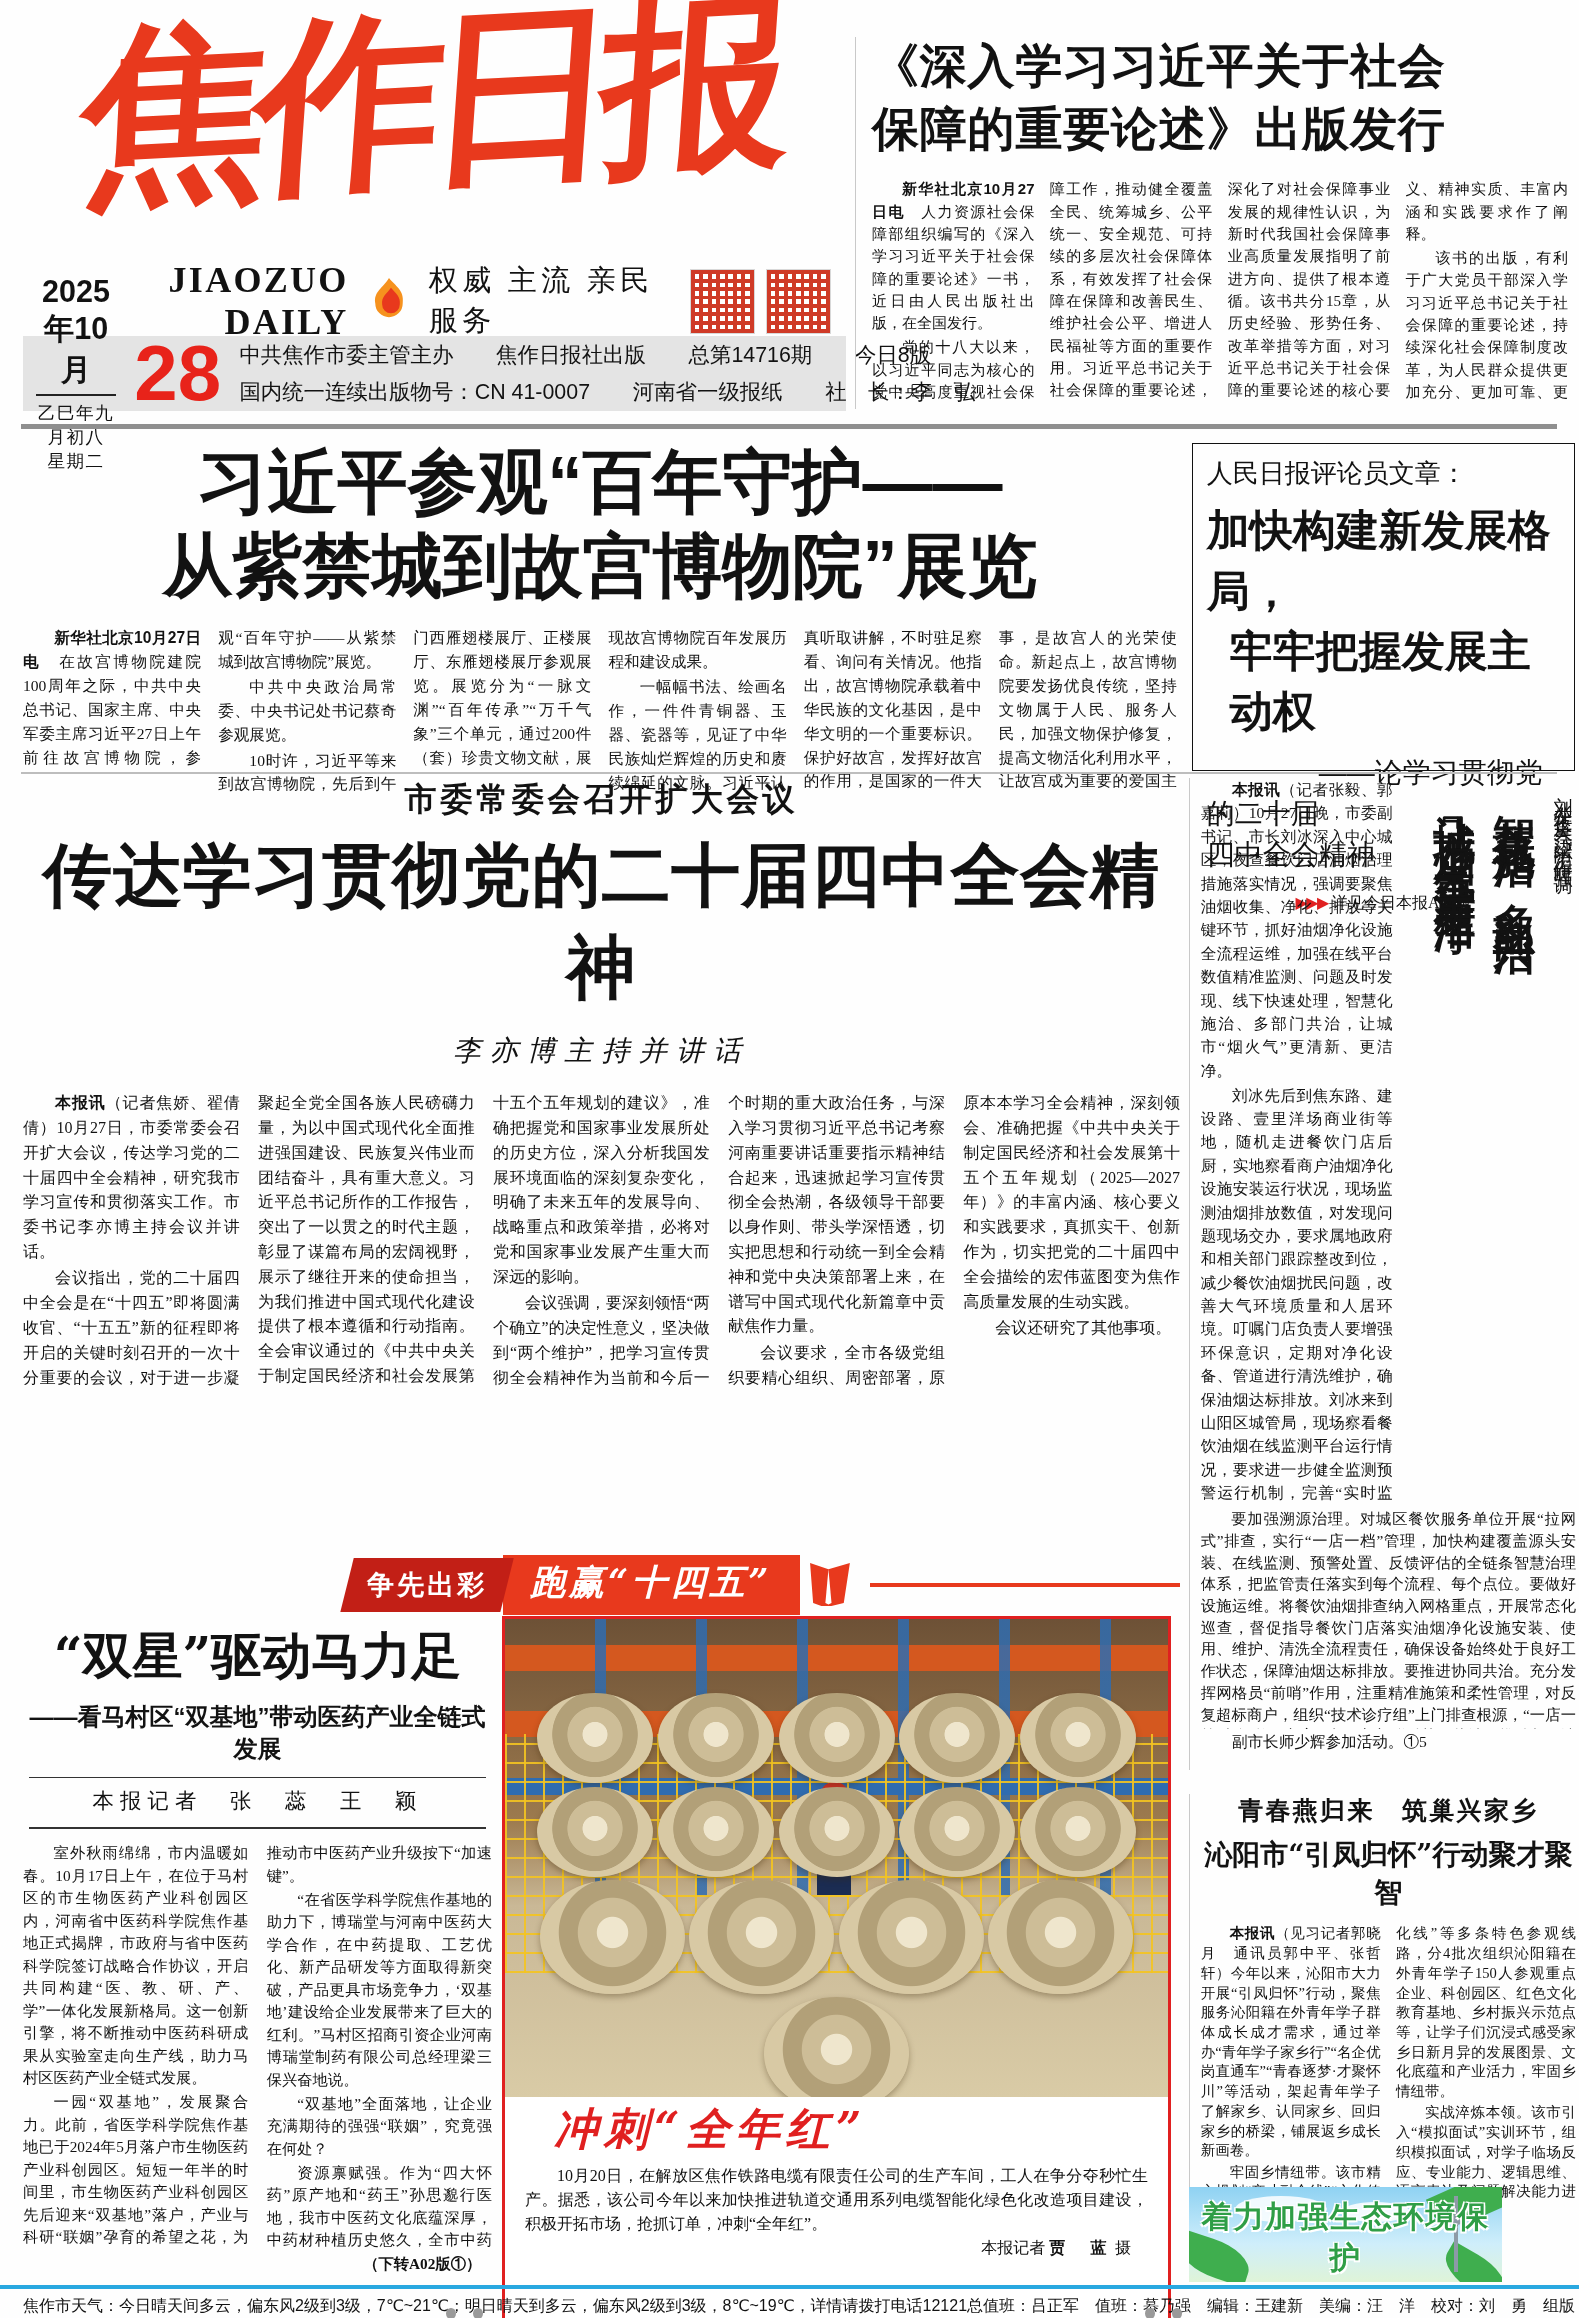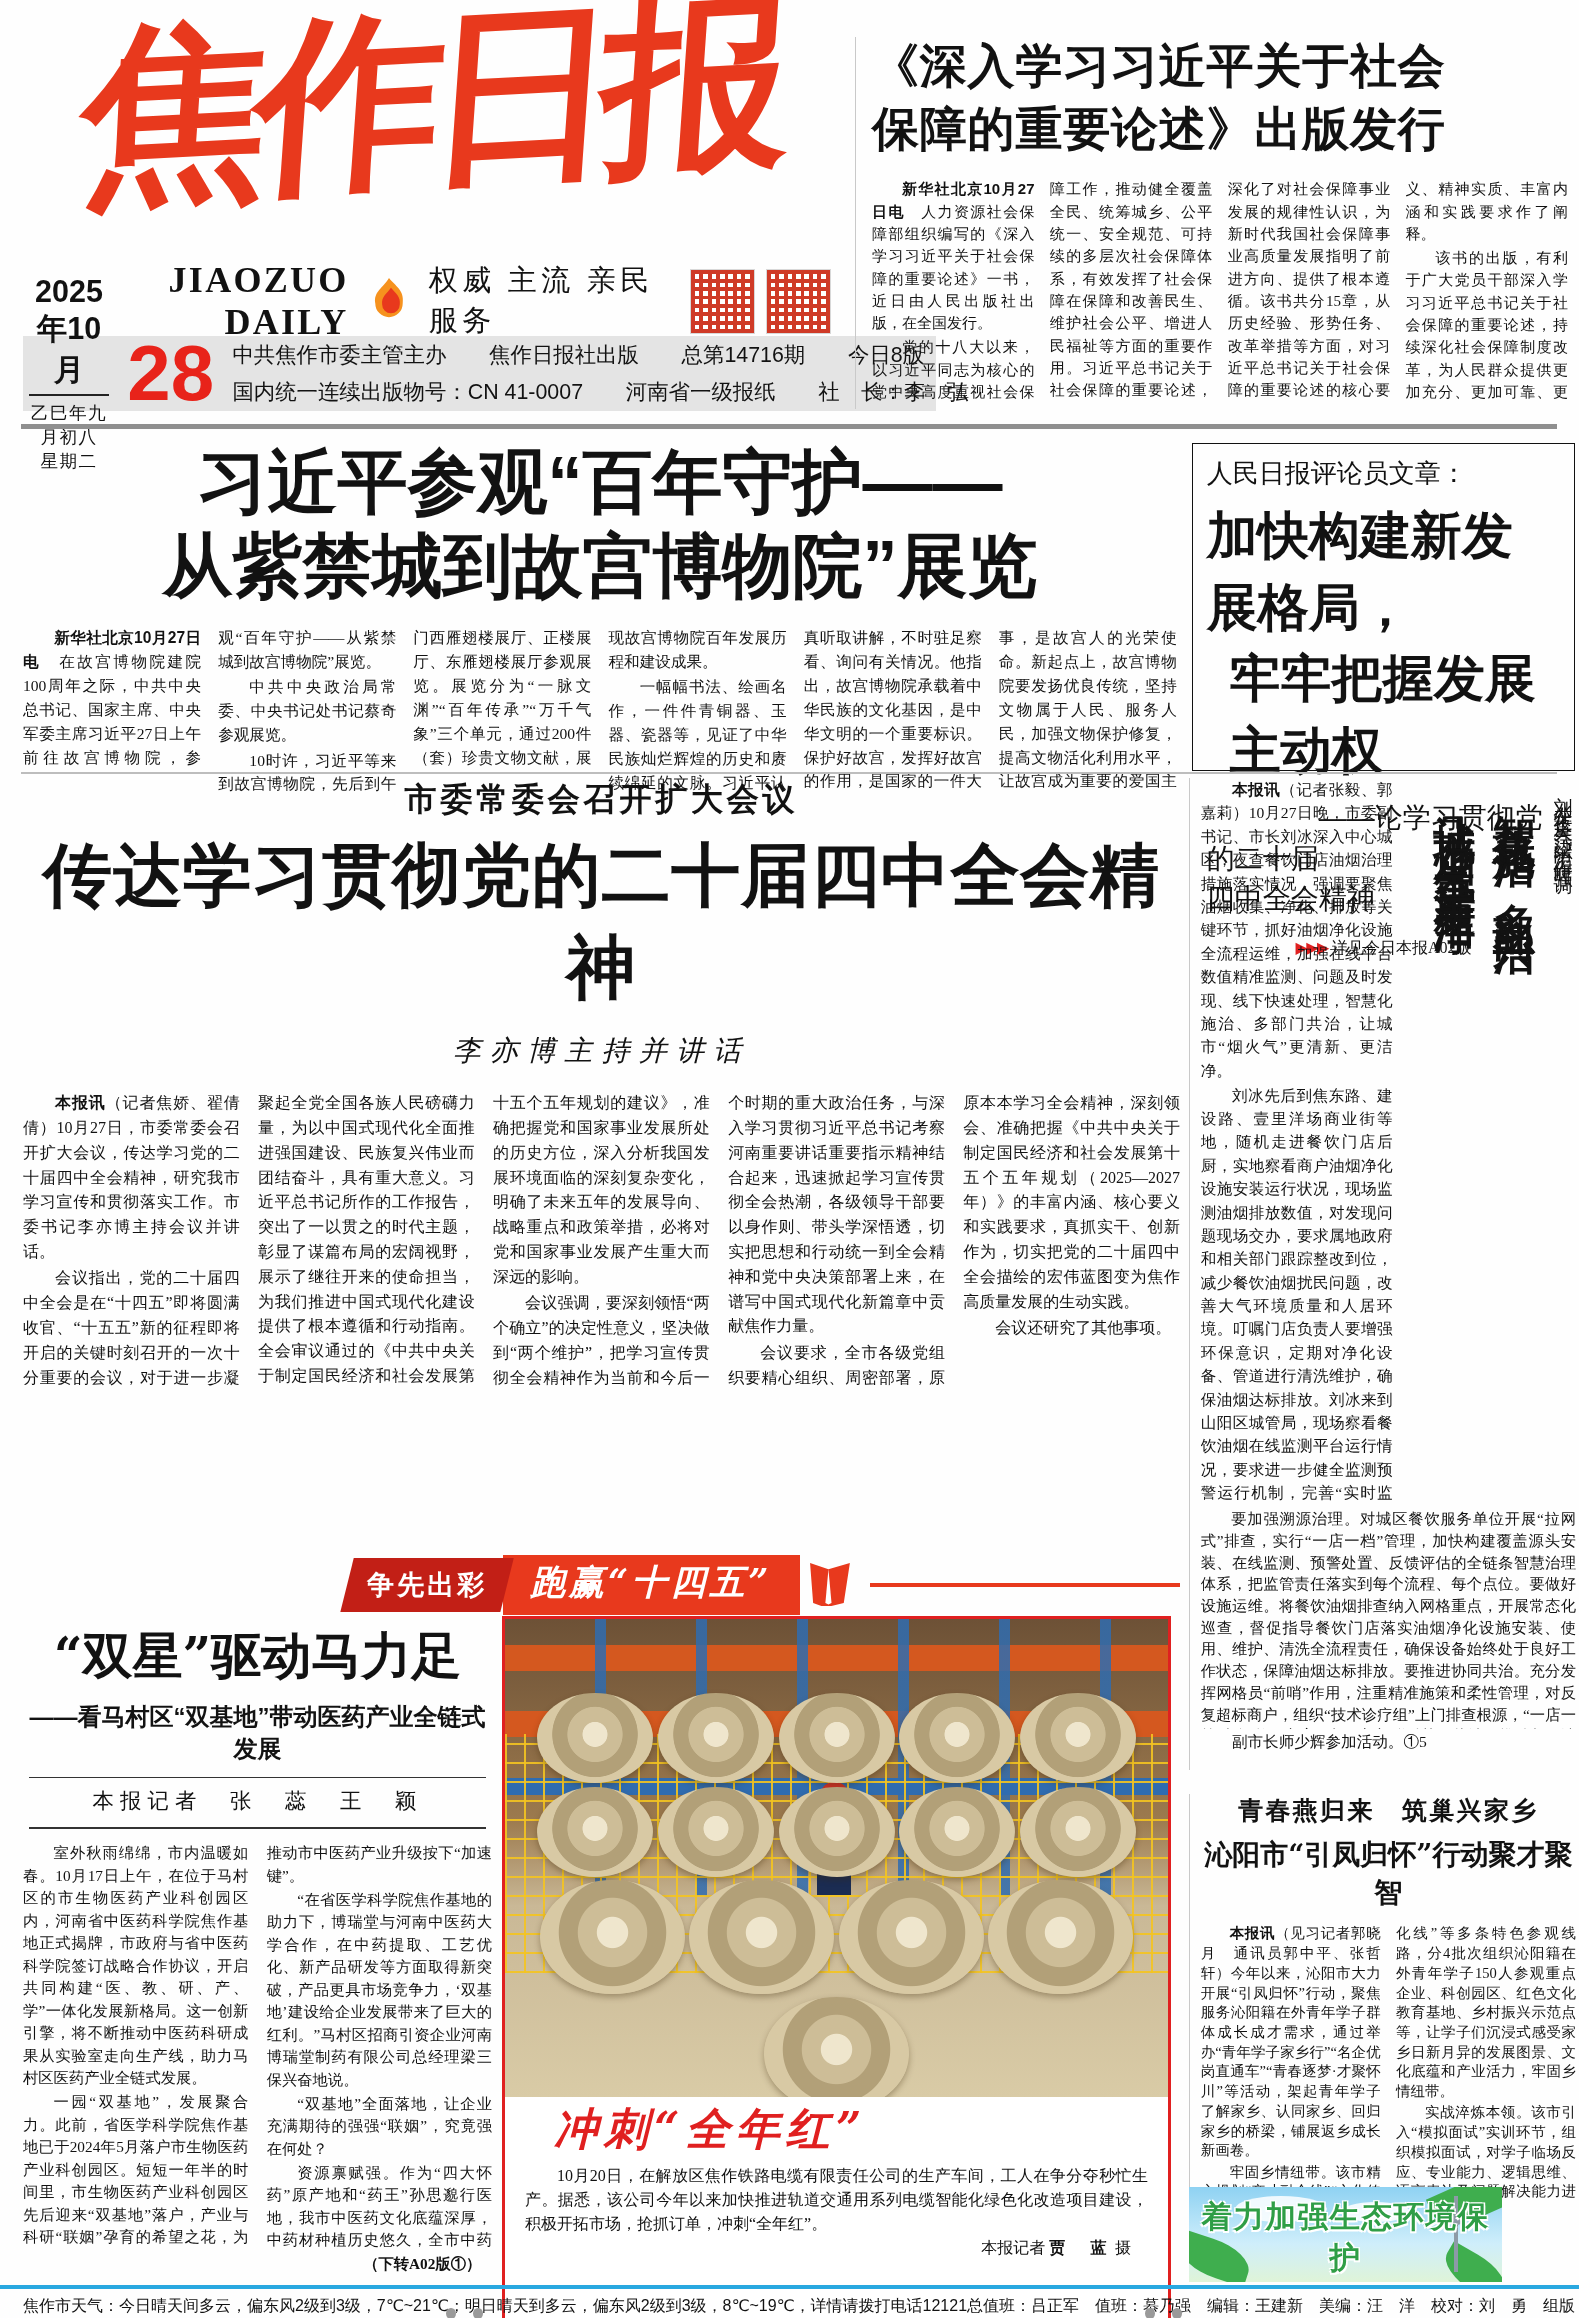--- a/index.html
+++ b/index.html
@@ -14,43 +14,43 @@
         font-family:"DejaVu Serif",serif;letter-spacing:-15.3px;line-height:1.18;
         transform:rotate(-3deg) skewX(-7deg);transform-origin:left top;}
   .mastrow{left:98px;top:266px;width:733px;height:70px;display:flex;align-items:center;gap:20px;}
   .daily{font-size:36px;font-weight:bold;letter-spacing:2.3px;text-align:right;}
   .slogan{font-size:29px;font-weight:400;letter-spacing:4.6px;}
   .qrs{margin-left:auto;display:flex;gap:10.7px;}
   .qr{width:63px;height:63px;border:0.8px solid #d8d8d8;
       background:
         repeating-linear-gradient(0deg,#cf3a27 0 3.8px,transparent 3.8px 8.4px),
         repeating-linear-gradient(90deg,#cf3a27 0 3.8px,#fff 3.8px 8.4px);}
-  .datebar{left:23px;top:336px;width:913px;height:75px;background:#e4e4e4;display:flex;
-           align-items:center;padding:0 6px;gap:18.3px;box-sizing:border-box;}
+  .datebar{left:23px;top:336px;width:823px;height:75px;background:#e4e4e4;display:flex;
+           align-items:center;padding:0 13px;gap:18.3px;box-sizing:border-box;}
   .dtop{font-size:30.5px;font-weight:bold;border-bottom:2.3px solid #222;padding:0 6.1px 3.1px;text-align:center;}
   .dbot{font-size:17.6px;margin-top:4.6px;text-align:center;letter-spacing:1.5px;}
   .dnum{font-size:78px;font-weight:900;color:#e8231a;line-height:.92;}
   .dinfo{font-size:21.4px;line-height:1.7;white-space:nowrap;}
   .vline1{left:855px;top:37px;width:0.8px;height:372px;background:#c9c9c9;}
   
   .tr-art{left:872px;top:35px;width:696px;}
   .tr-h{font-size:47px;font-weight:900;line-height:1.33;letter-spacing:0.8px;}
   .tr-body{margin-top:18.3px;column-count:4;column-gap:15.3px;font-size:15px;line-height:1.49;
            text-align:justify;height:226px;overflow:hidden;}
   .hrule{left:21.4px;top:424px;width:1536px;height:5.3px;background:#8f8f8f;}
   
   .lead-art{left:23px;top:440px;width:1154px;}
   .lead-h{font-size:70px;font-weight:900;text-align:center;line-height:1.2;}
   .lead-body{margin-top:18.3px;column-count:6;column-gap:17px;font-size:15.6px;line-height:1.53;
              text-align:justify;height:183px;overflow:hidden;}
   
   .comm-box{left:1192px;top:443px;width:383px;height:328px;border:1.5px solid #111;
             padding:12.2px 13.7px;box-sizing:border-box;}
   .cb-k{font-size:26px;}
-  .cb-h{font-size:51px;font-weight:900;line-height:1.4;margin-top:9.2px;font-family:"DejaVu Serif",serif;}
+  .cb-h{font-size:43px;font-weight:900;line-height:1.4;margin-top:9.2px;font-family:"DejaVu Serif",serif;}
   .cb-h .l2{padding-left:23px;}
   .cb-s{font-size:28px;margin-top:12.2px;line-height:1.45;}
   .cb-s .l1{text-indent:4em;}
   .cb-more{margin-top:18.3px;font-size:16px;text-align:center;}
   .cb-more .arr{color:#e02020;letter-spacing:-1.5px;}
   .thin2{left:21.4px;top:772px;width:1536px;height:1.5px;background:#bdbdbd;}
   
   .plenary{left:23px;top:778px;width:1157px;}
   .pl-k{font-size:32px;text-align:center;font-weight:600;letter-spacing:3.8px;}
   .pl-h{font-size:69px;font-weight:900;text-align:center;margin-top:7.6px;letter-spacing:0.8px;}

